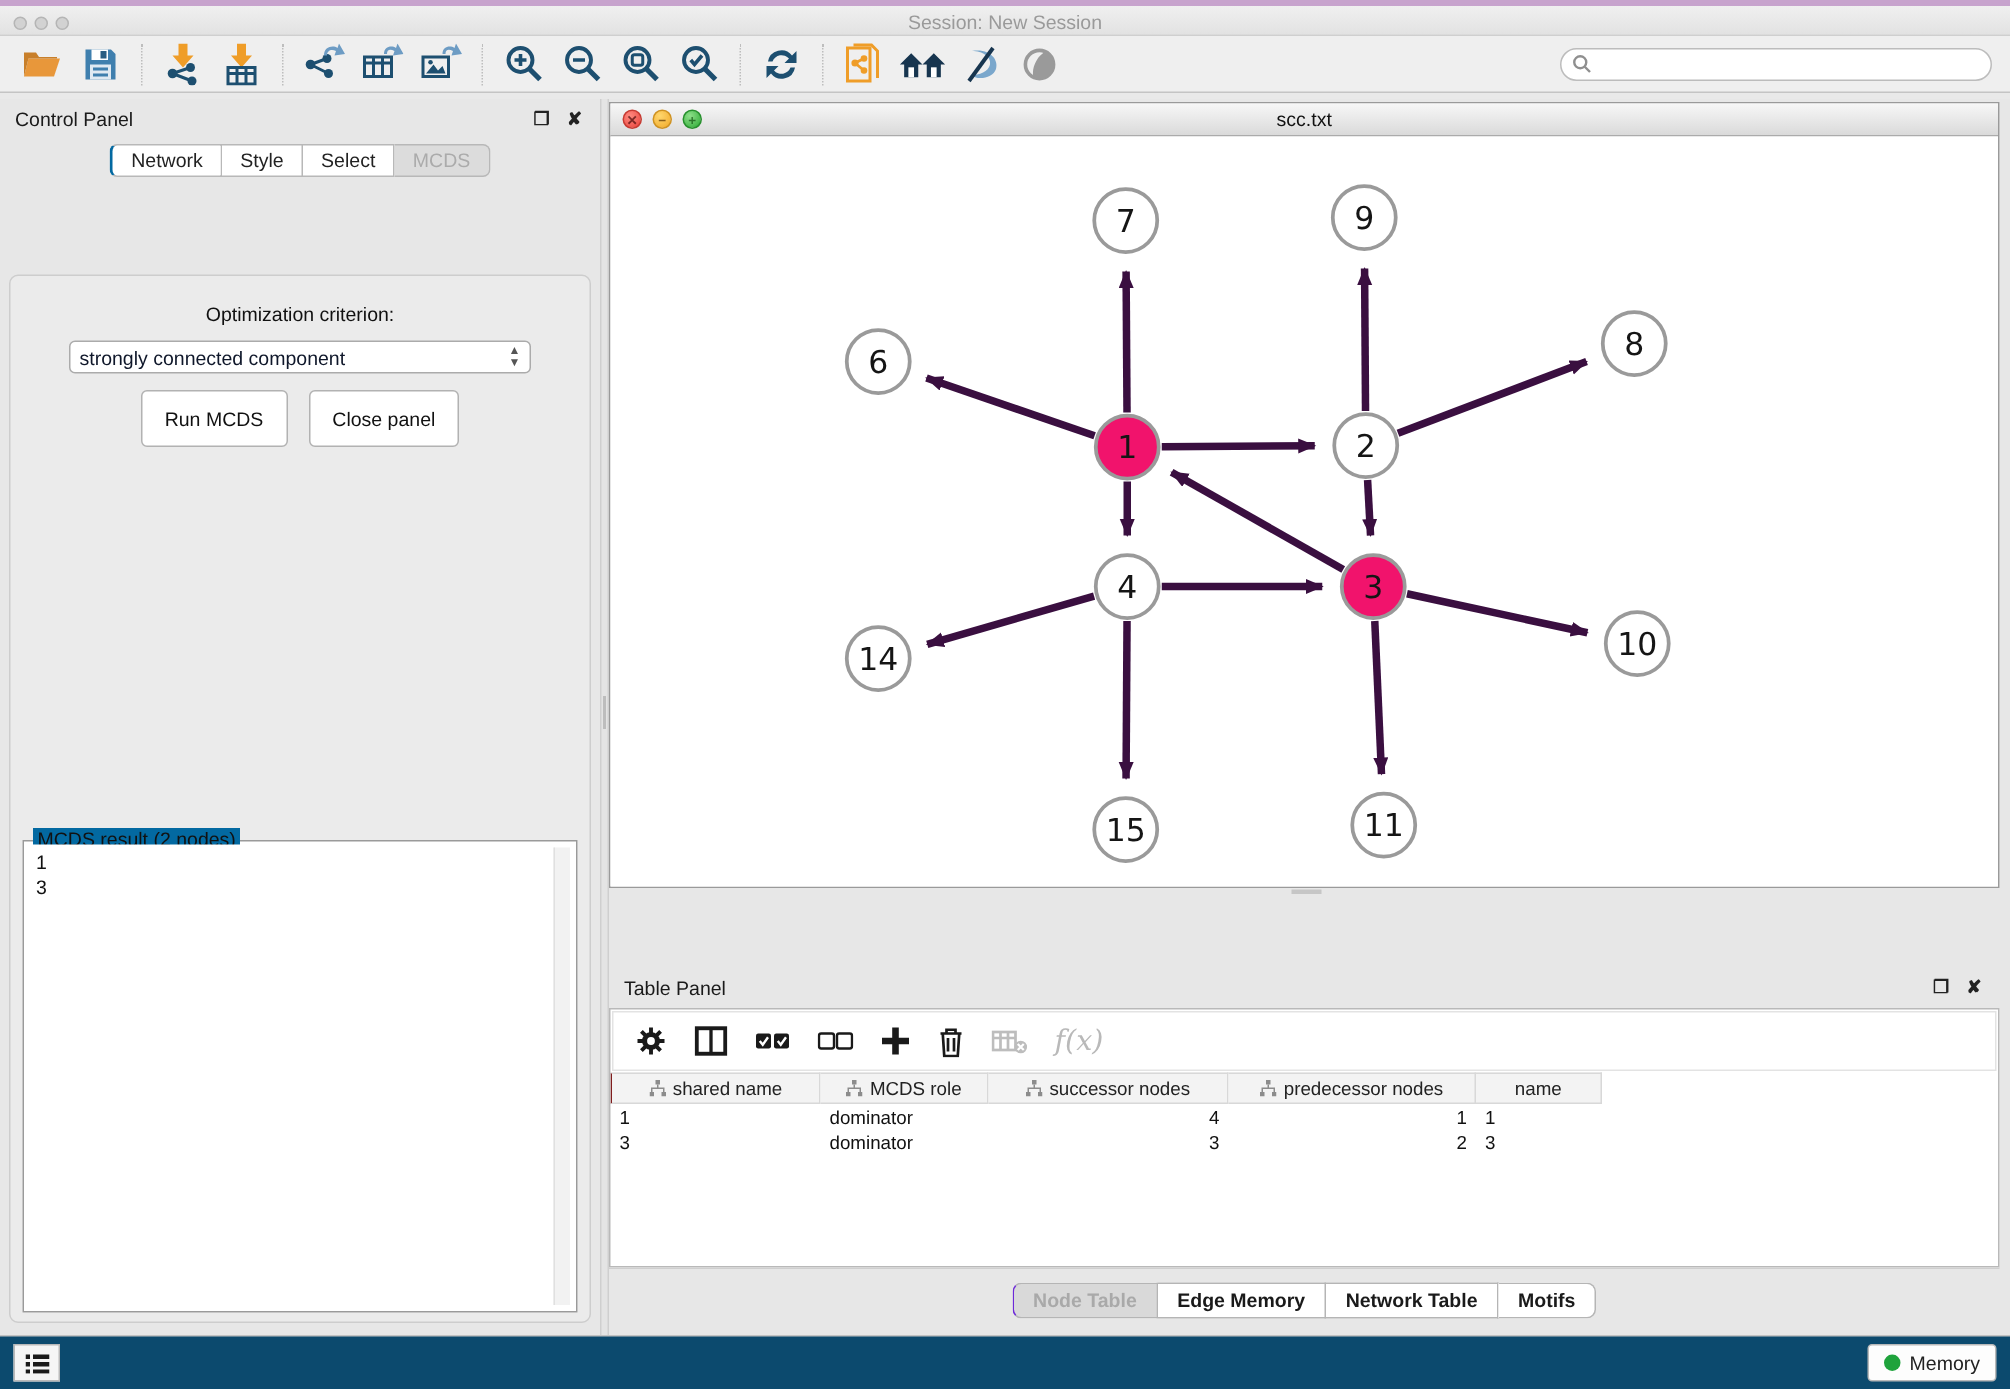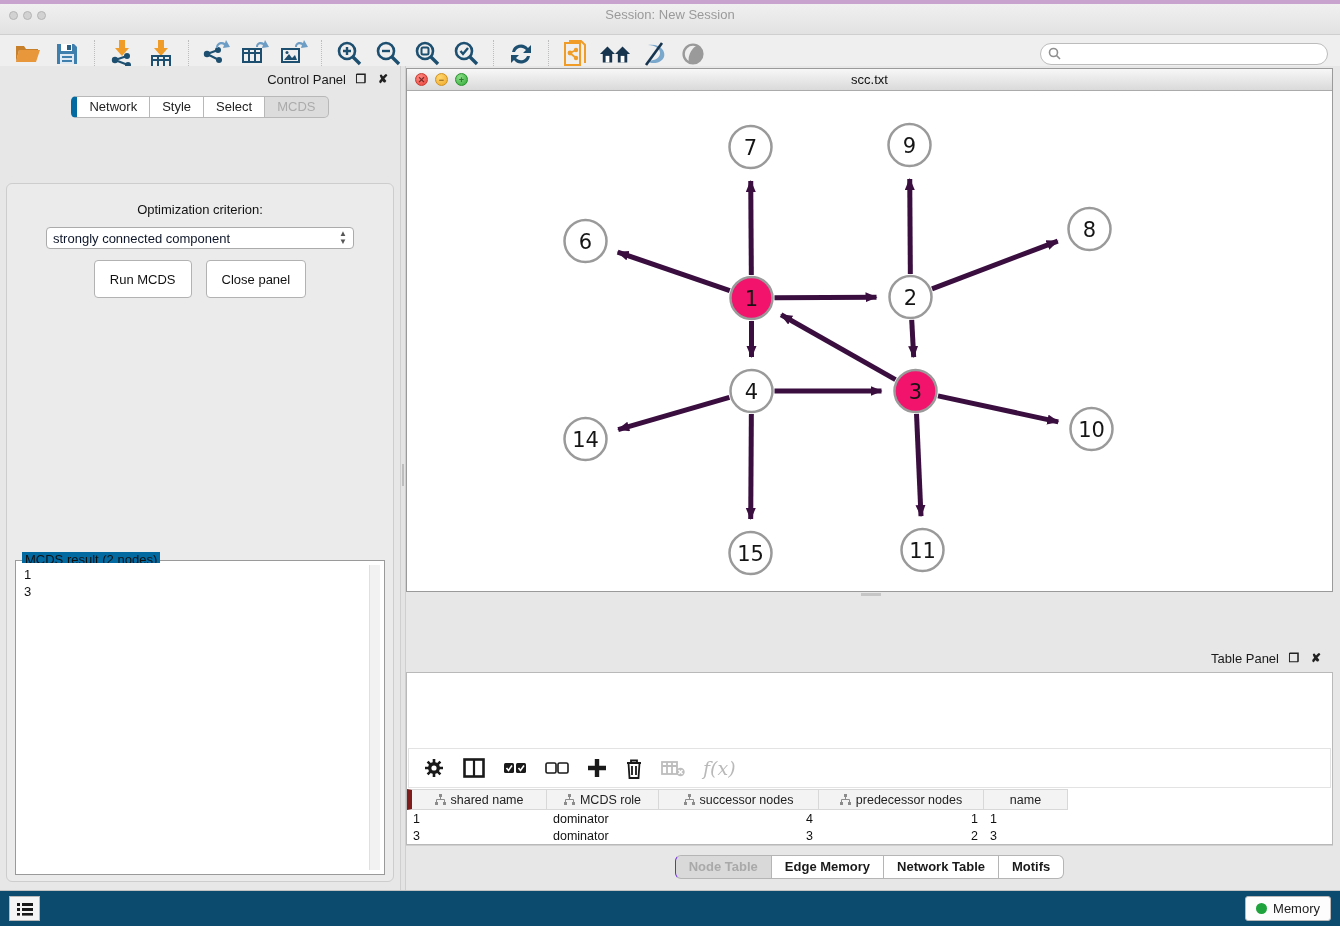--- a/index.html
+++ b/index.html
@@ -2,46 +2,46 @@
 <html><head>
 <meta charset="utf-8">
 <style>
   * { margin:0; padding:0; box-sizing:border-box; }
   body { background:#555; font-family:"Liberation Sans", sans-serif; }
   .app { position:relative; width:1340px; height:926px; background:#e9e9e9; overflow:hidden;
          font-size:13px; color:#222; }
 
   
   .top-accent { height:4px; background:#c7a3cd; }
-  .titlebar { height:31px; background:linear-gradient(#f0f0f0,#e2e2e2); border-bottom:1px solid #cfcfcf;
+  .titlebar { height:20px; background:linear-gradient(#f0f0f0,#e2e2e2); border-bottom:1px solid #cfcfcf;
               position:relative; text-align:center; line-height:22px; color:#9a9a9a; font-size:13px; }
   .lights { position:absolute; left:9px; top:7px; display:flex; gap:5px; }
   .light { width:9px; height:9px; border-radius:50%; background:#d2d2d2; border:1px solid #b5b5b5; }
 
   
   .toolbar { height:38px; background:#efefef; border-bottom:1px solid #c4c4c4;
              display:flex; align-items:center; padding:0 12px; gap:7px; }
   .tbtn { width:32px; height:30px; display:flex; align-items:center; justify-content:center; cursor:pointer; }
   .tsep { width:1px; height:28px; border-left:1px dotted #bdbdbd; margin:0 4px; }
   .searchbox { margin-left:auto; width:288px; height:22px; background:#fff; border:1px solid #bcbcbc;
                border-radius:12px; display:flex; align-items:center; padding-left:7px; gap:4px; color:#888; }
 
   
   .workspace { position:absolute; top:66px; left:0; right:0; bottom:36px; display:flex; }
   .vsplit { width:6px; background:#e4e4e4; border-left:1px solid #cfcfcf; border-right:1px solid #cfcfcf; position:relative;}
   .vsplit .nub { position:absolute; top:398px; left:1px; width:2px; height:22px; background:#bdbdbd; }
 
   
   .control-panel { width:400px; background:#e7e7e7; position:relative; }
   .panel-head { height:24px; display:flex; align-items:center; padding:2px 10px 0 10px; color:#1a1a1a; }
-  .panel-head .ttl { flex:1;text-align:right; }
+  .panel-head .ttl { flex:1; }
   .winbtn { width:14px; text-align:center; color:#222; font-weight:bold; cursor:pointer; font-size:12px; margin-left:8px;}
   .cp-tabs { display:flex; justify-content:center; margin-top:6px; position:relative; z-index:2; }
   .cp-tab { background:#fff; border:1px solid #b8b8b8; border-left:none; padding:2px 12px 3px; font-size:13px; cursor:pointer; }
-  .cp-tab:first-child { border-left:6px solid #0369a1; border-radius:5px 0 0 5px; }
+  .cp-tab:first-child { border-left:2px solid #0369a1; border-radius:5px 0 0 5px; }
   .cp-tab.sel { background:#dcdcdc; color:#ababab; border-radius:0 5px 5px 0; }
   .cp-box { position:absolute; left:6px; right:6px; top:117px; bottom:8px; background:#ebebeb;
             border:1px solid #cdcdcd; border-radius:6px; padding-top:18px; }
   .opt-label { text-align:center; font-size:13px; color:#111; margin-bottom:10px; }
   .dropdown { margin:0 auto; width:308px; height:22px; background:#fff; border:1px solid #ababab; border-radius:4px;
               display:flex; align-items:center; padding:0 6px; cursor:pointer; }
   .dropdown .val { flex:1; font-size:13px; color:#0f172a; }
   .chevrons { font-size:8px; line-height:8px; color:#555; text-align:center; }
   .btn-row { display:flex; justify-content:center; gap:14px; margin-top:11px; }
   .pbtn { height:38px; background:#fff; border:1px solid #b2b2b2; border-radius:4px; padding:0 15px;
@@ -63,29 +63,29 @@
   .nw-light.r { background:radial-gradient(circle at 35% 30%, #ff8a80, #e8413a); border:1px solid #c63b32;}
   .nw-light.y { background:radial-gradient(circle at 35% 30%, #ffd76e, #f0a828); border:1px solid #cf9221; color:rgba(90,50,0,.7);}
   .nw-light.g { background:radial-gradient(circle at 35% 30%, #8ee08a, #2ca834); border:1px solid #27902d; color:rgba(0,60,0,.6);}
   .nw-canvas { position:relative; height:500px; background:#fff; }
   .nw-canvas svg { display:block; width:100%; height:100%; }
   .hsplit { height:5px; position:relative; }
   .hsplit .nub { position:absolute; left:455px; top:1px; width:20px; height:3px; background:#c6c6c6; }
 
   
   .table-panel { flex:1; display:flex; flex-direction:column;margin-top:48px; }
-  .tp-body { flex:1; background:#fff; border:1px solid #b9b9b9; margin-top:3px; display:flex; flex-direction:column; overflow:hidden;justify-content:flex-end;}
+  .tp-body { flex:1; background:#fff; border:1px solid #b9b9b9; margin-top:3px; display:flex; flex-direction:column; overflow:hidden;}
   .tp-toolbar { height:40px; display:flex; align-items:center; gap:18px; padding:0 14px;
                 border:1px solid #e3e3e3; margin:1px; }
   .tp-tbtn { display:flex; align-items:center; justify-content:center; cursor:pointer; }
   .fx { font-family:"DejaVu Serif", serif; font-style:italic; font-size:19px; color:#b9b9b9; }
   .grid { display:grid; grid-template-columns:140px 112px 160px 165px 84px 1fr; }
   .th { background:#f3f3f3; border:1px solid #d8d8d8; border-left:none; height:21px; font-size:12.5px; color:#222;
         display:flex; align-items:center; justify-content:center; gap:5px; cursor:pointer; }
-  .th:first-child { border-left:5px solid #7f1d1d; }
+  .th:first-child { border-left:1px solid #7f1d1d; }
   .th.blank { background:#fff; border:none; }
   .td { height:17px; font-size:12.5px; color:#111; padding:0 6px; display:flex; align-items:center; }
   .td.num { justify-content:flex-end; }
   .tp-tabsbar { height:45px; background:#e7e7e7; border-top:1px solid #cfcfcf; display:flex; justify-content:center; align-items:flex-start; padding-top:9px; }
   .bt-tab { background:#fff; border:1px solid #b5b5b5; border-left:none; padding:3px 13px 4px; font-size:13px; font-weight:bold; color:#1a1a1a; cursor:pointer;}
   .bt-tab:first-child { border-left:1px solid #6d28d9; border-radius:6px 0 0 6px; }
   .bt-tab:last-child { border-radius:0 6px 6px 0; }
   .bt-tab.sel { background:#d9d9d9; color:#a9a9a9; }
 
   

